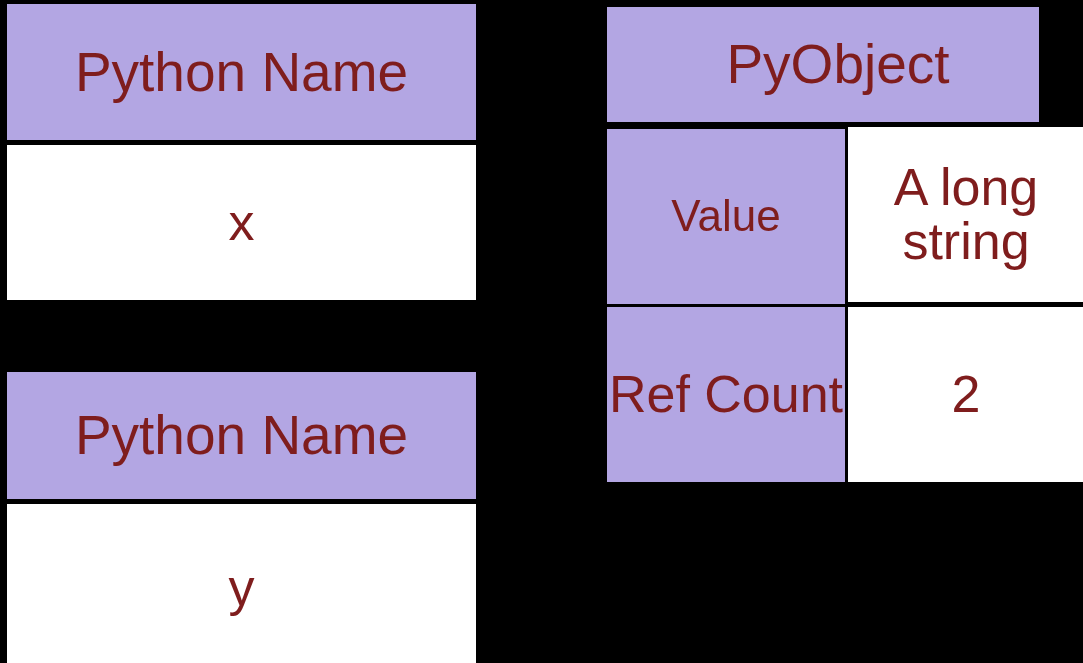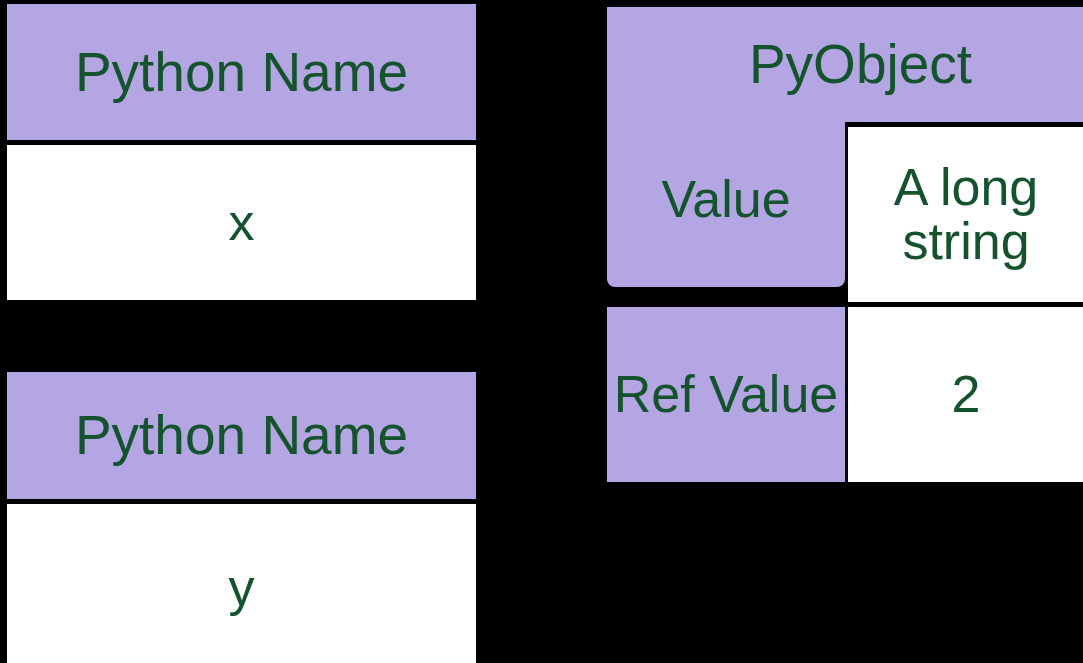--- a/index.html
+++ b/index.html
@@ -34,21 +34,21 @@
     border: 4px solid #000000;
   }
 
   .cell {
     position: absolute;
     box-sizing: border-box;
     display: flex;
     align-items: center;
     justify-content: center;
     text-align: center;
-    color: #14532d;
+    color: #7f1d1d;
     line-height: 1.02;
     overflow: hidden;
   }
 
   .cell.hdr    { background: #b3a6e3; }
   .cell.keycol { background: #b3a6e3; }
   .cell.val    { background: #ffffff; }
 
   
   .name-tbl { left: 3px; width: 477px; }
@@ -79,33 +79,32 @@
   #pyobject-table {
     left: 599px;
     top: 0px;
     width: 484px;
     height: 482px;
   }
 
   #pyobject-table .hdr {
     left: 4px;
     top: 3px;
-    width: 477px;
+    width: 432px;
     height: 115px;
     font-size: 55px;
     padding-left: 30px;
   }
 
   #pyobject-table .row2-key {
     left: 4px;
-    top: 108px;
+    top: 125px;
     width: 238px;
     height: 175px;
-    font-size: 52px;
-    border-radius: 8px;
+    font-size: 44px;
   }
   #pyobject-table .row2-val {
     left: 245px;
     top: 123px;
     width: 236px;
     height: 175px;
     font-size: 52px;
     padding: 2px 6px;
   }
 
@@ -141,18 +140,18 @@
     <div class="cell val">y</div>
   </div>
 
   <div class="tbl" id="pyobject-table">
 
     <div class="cell hdr">PyObject</div>
 
     <div class="cell keycol row2-key">Value</div>
     <div class="cell val row2-val wrap2">A long string</div>
 
-    <div class="cell keycol row3-key wrap2">Ref Value</div>
+    <div class="cell keycol row3-key wrap2">Ref Count</div>
     <div class="cell val row3-val">2</div>
 
   </div>
 
 </div>
 
 </body></html>

